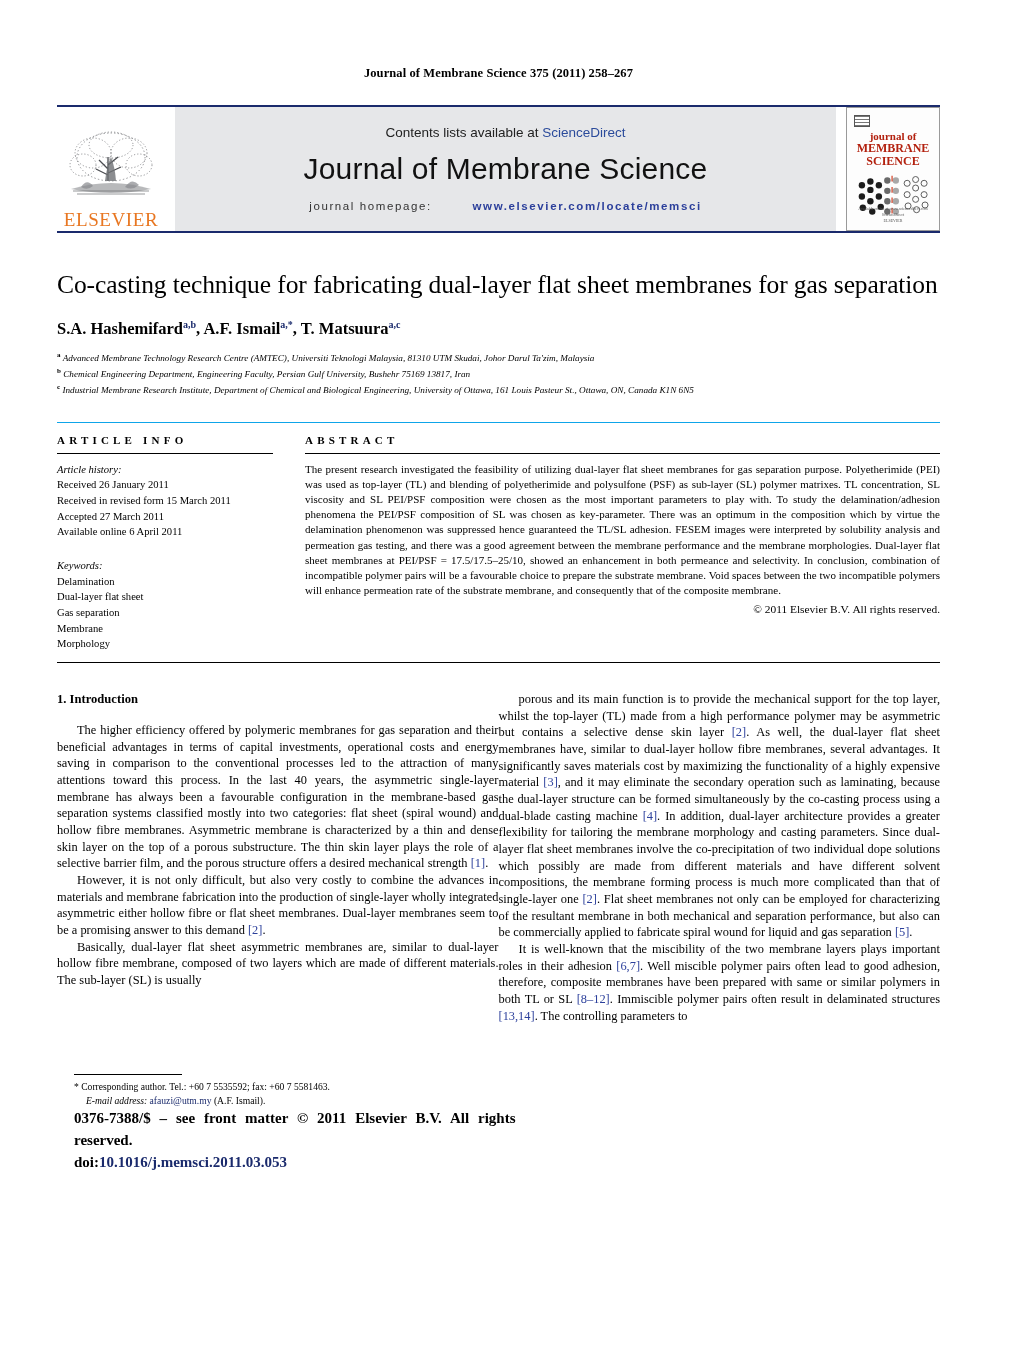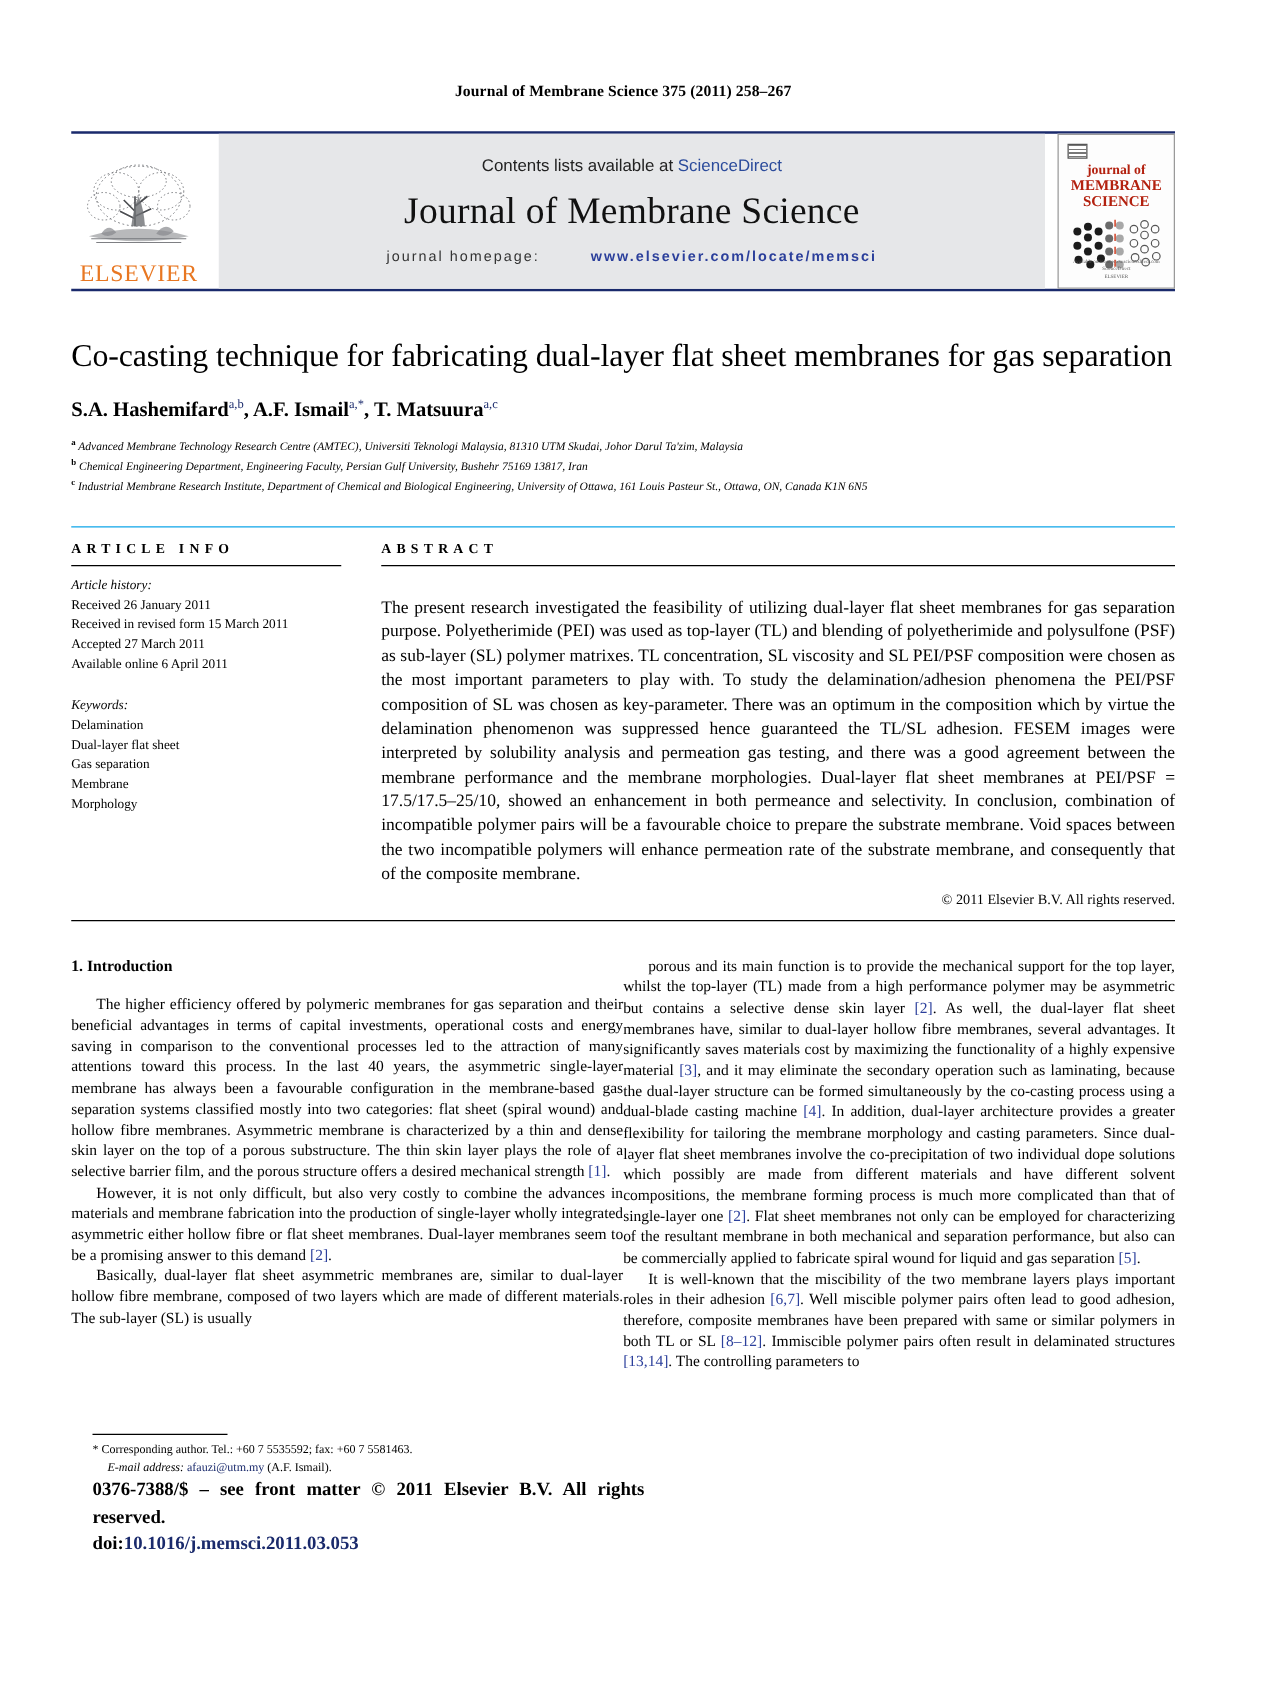--- a/index.html
+++ b/index.html
@@ -73,21 +73,21 @@
   .contents-line {
     font-family: "Liberation Sans", sans-serif;
     font-size: 13.5px;
     color: #222;
     margin-bottom: 12px;
   }
   .contents-line .sd {
     color: #2b4b9b;
   }
   .journal-title {
-    font-family: Liberation Serif, serif;
+    font-family: Liberation Sans, sans-serif;
     font-size: 30px;
     color: #111;
     margin-bottom: 14px;
     letter-spacing: .2px;
   }
   .homepage-line {
     font-family: "Liberation Sans", sans-serif;
     font-size: 11.5px;
     letter-spacing: 1.6px;
     color: #333;
@@ -158,21 +158,21 @@
   }
   .authors {
     font-family: "Liberation Serif", serif;
     font-size: 16.5px;
     font-weight: bold;
     margin-top: 17px;
   }
   .authors sup {
     color: #1a2a6c;
     font-size: 10px;
-    font-weight: normal;
+    font-weight: bold;
   }
   .affiliations {
     margin-top: 11px;
     font-size: 9.2px;
     font-style: italic;
     line-height: 1.62;
   }
   .affiliations sup {
     font-style: normal;
     font-weight: bold;
@@ -207,22 +207,22 @@
     line-height: 1.48;
   }
   .hist-title { font-style: italic; }
   .kw-block {
     margin-top: 18px;
     font-size: 10.6px;
     line-height: 1.48;
   }
   .kw-title { font-style: italic; }
   .abstract-body {
-    margin-top: 24px;
-    font-size: 14px;
+    margin-top: 8px;
+    font-size: 11px;
     line-height: 1.385;
     text-align: justify;
   }
   .copyright {
     text-align: right;
     font-size: 11.4px;
     margin-top: 4px;
   }
   .block-rule-bottom {
     border-bottom: 1px solid #000;

